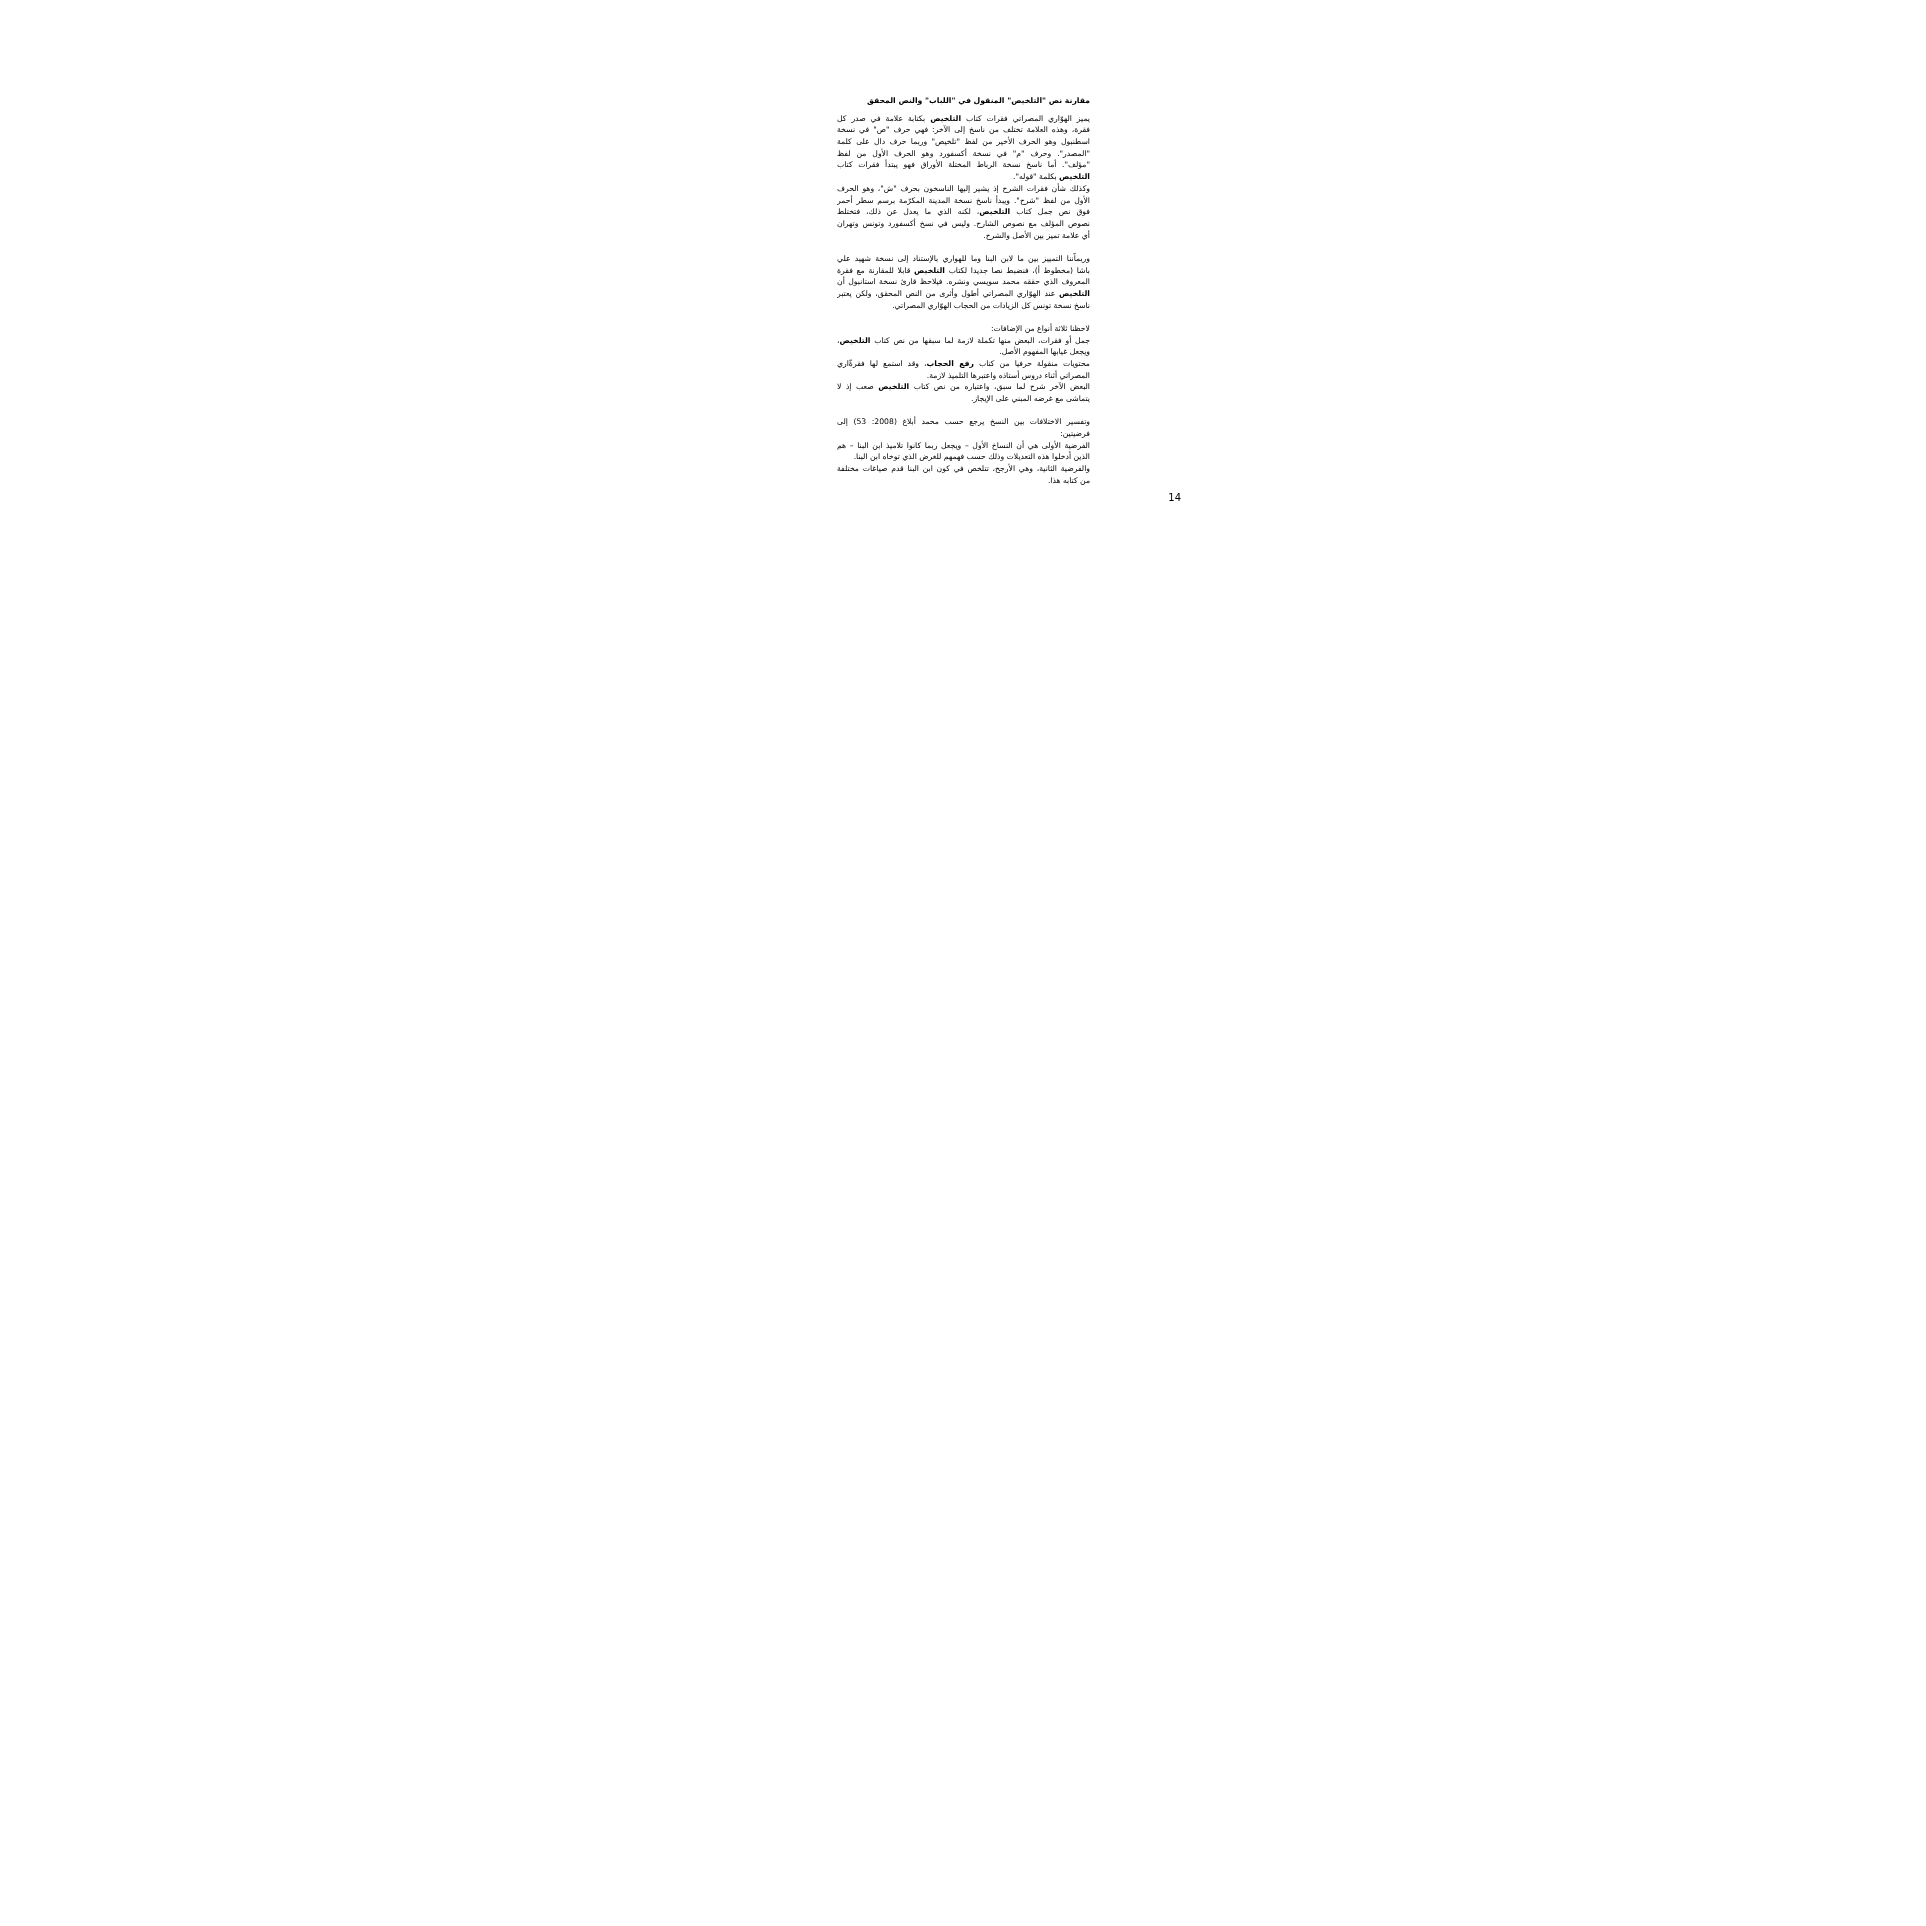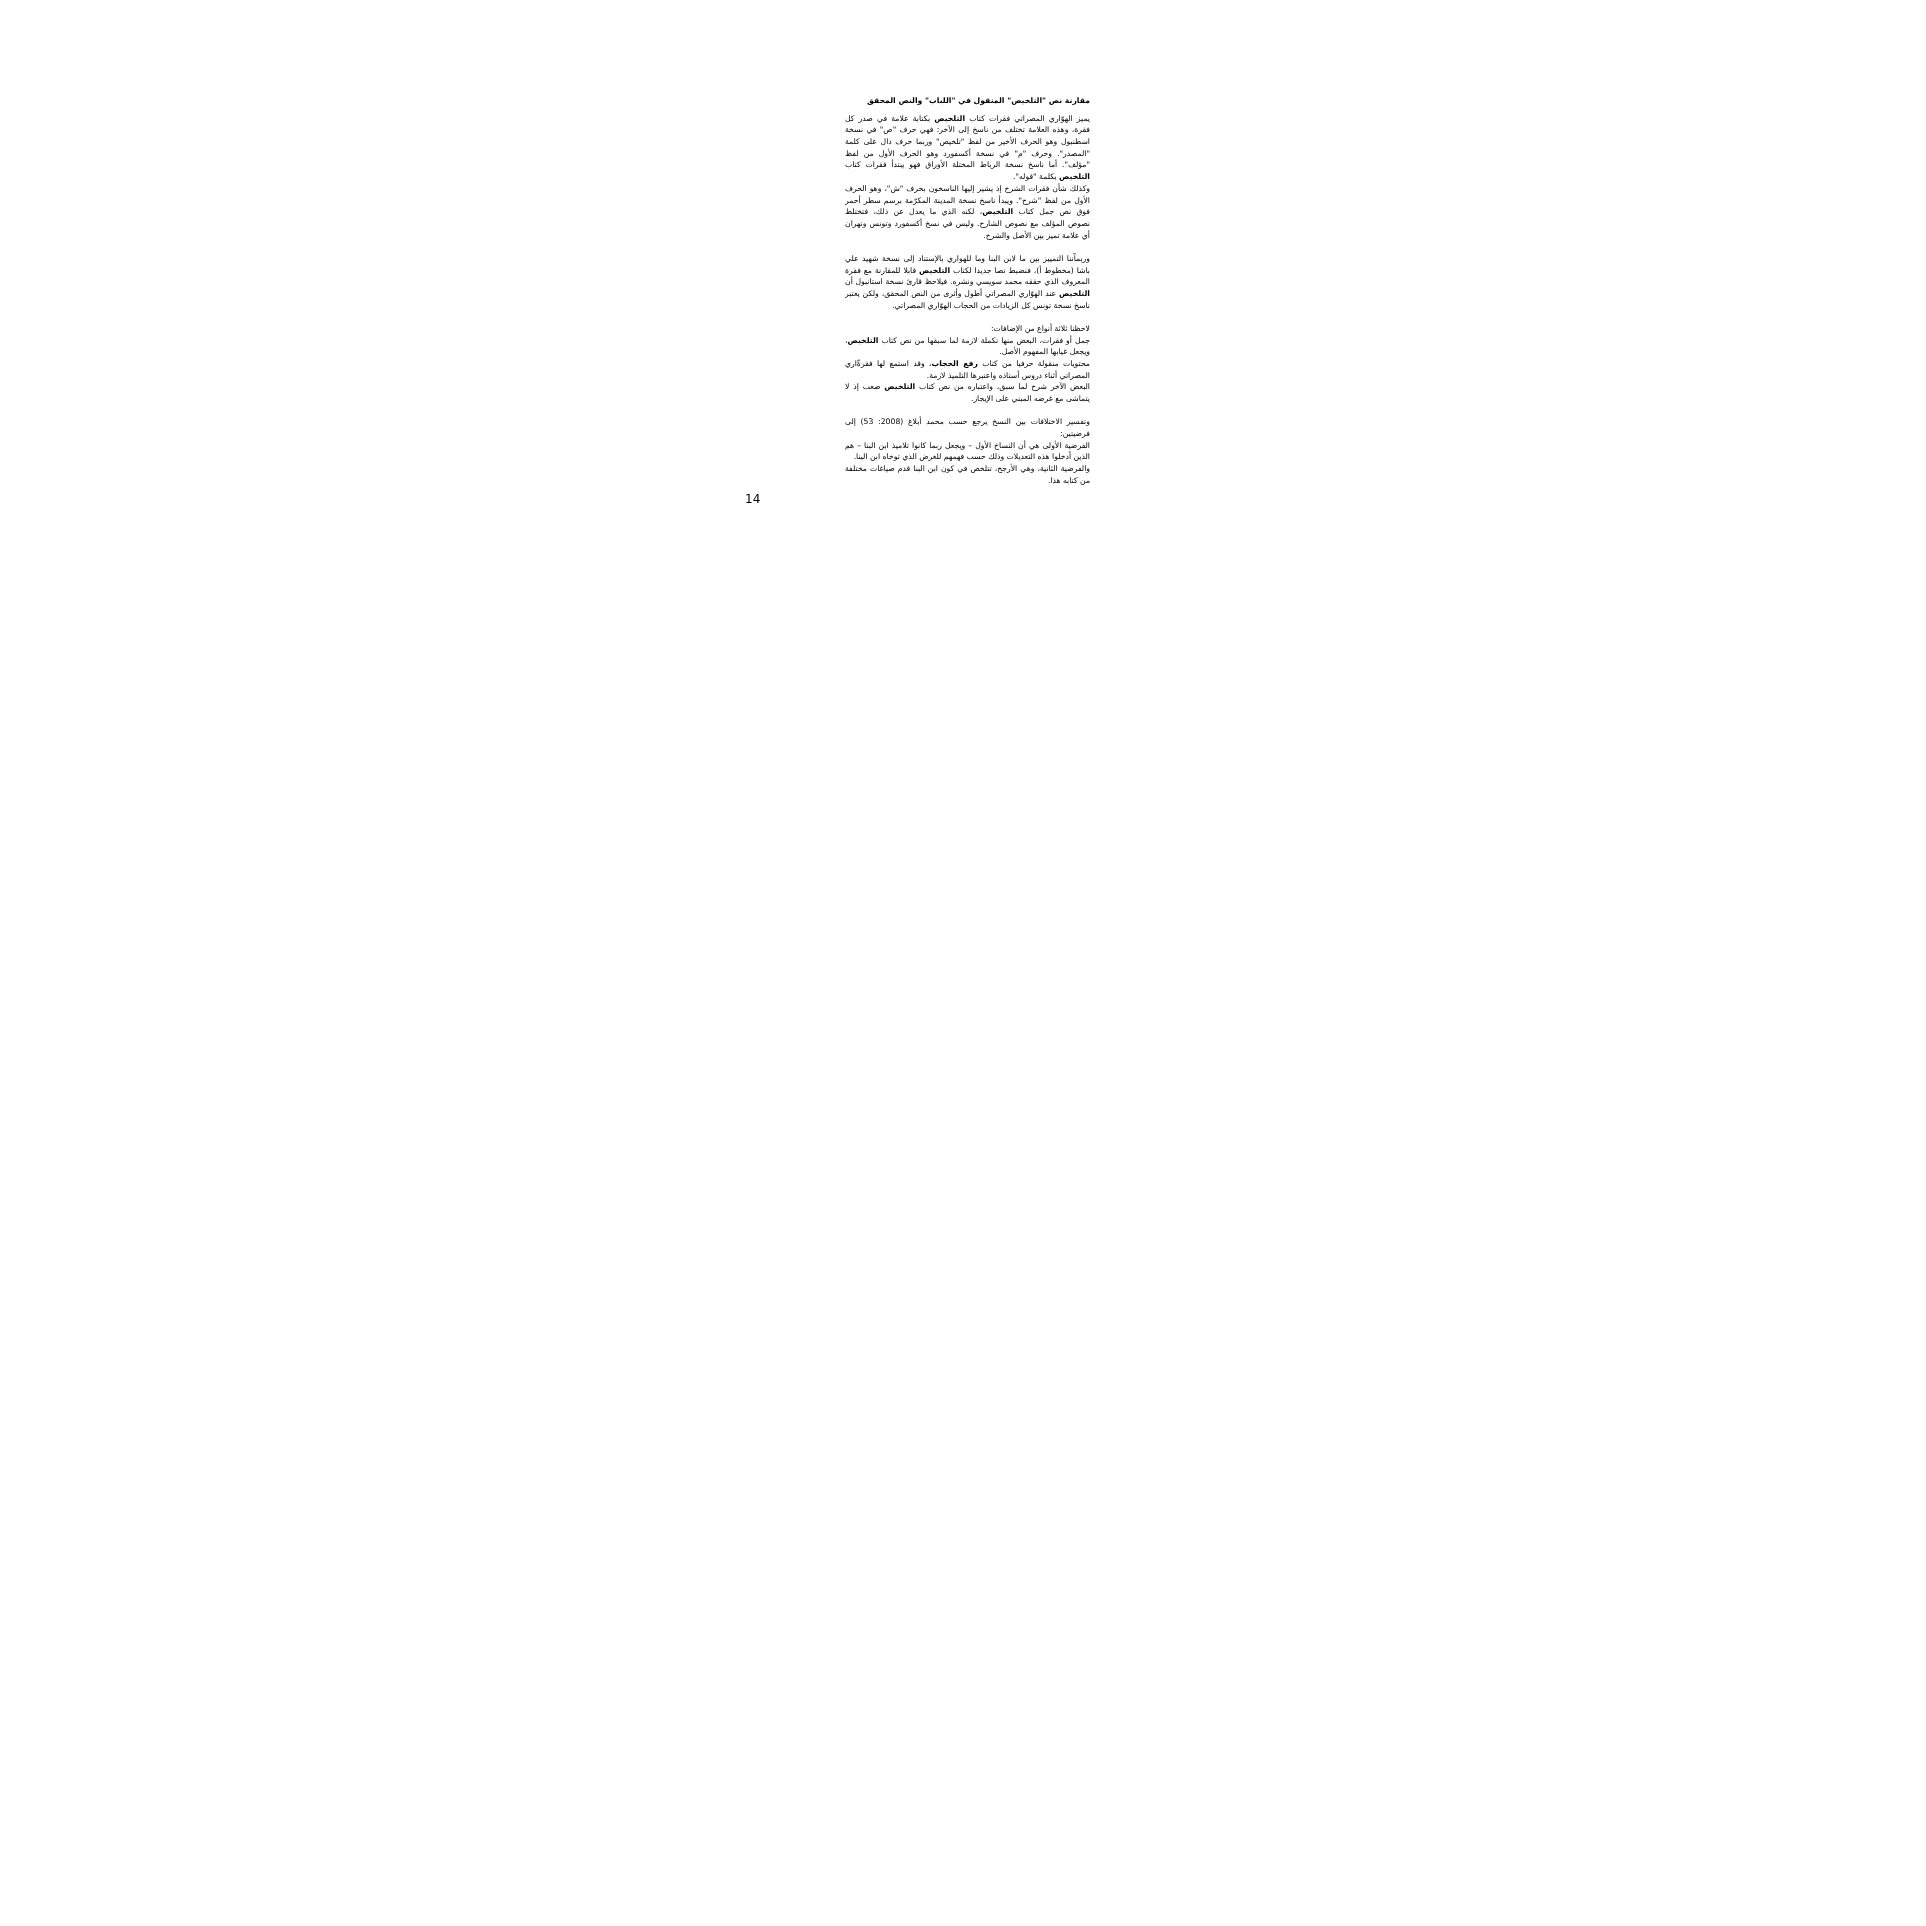--- a/index.html
+++ b/index.html
@@ -32,39 +32,38 @@
     text-align: right;
     white-space: normal;
   }
   .line {
     font-size: 7.7px;
     line-height: 11.7px;
     max-height: 11.7px;
     overflow: hidden;
     text-align: justify;
     text-align-last: justify;
-    margin-left: 8px;
   }
   .line.last {
     text-align: right;
     text-align-last: right;
   }
   .para-gap {
     height: 11.6px;
   }
   .b {
     font-weight: bold;
   }
   .pagenum {
     position: absolute;
     top: 492px;
     left: 0;
     width: 100%;
-    text-align: left;
-    font-size: 12px;
+    text-align: right;
+    font-size: 10px;
     direction: ltr;
   }
 </style>
 </head>
 <body>
 
 <div class="page">
   <div class="content">
     <h1 class="title">مقارنة نص "التلخيص" المنقول في "اللباب" والنص المحقق</h1>
     <div id="paragraphs">

